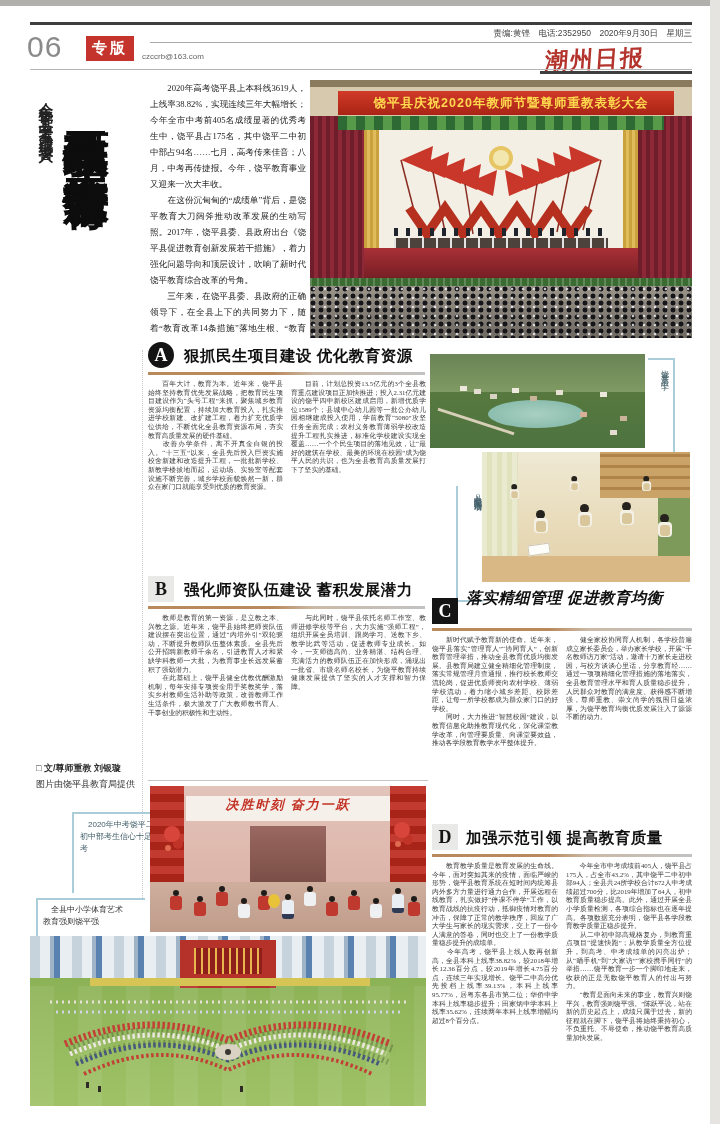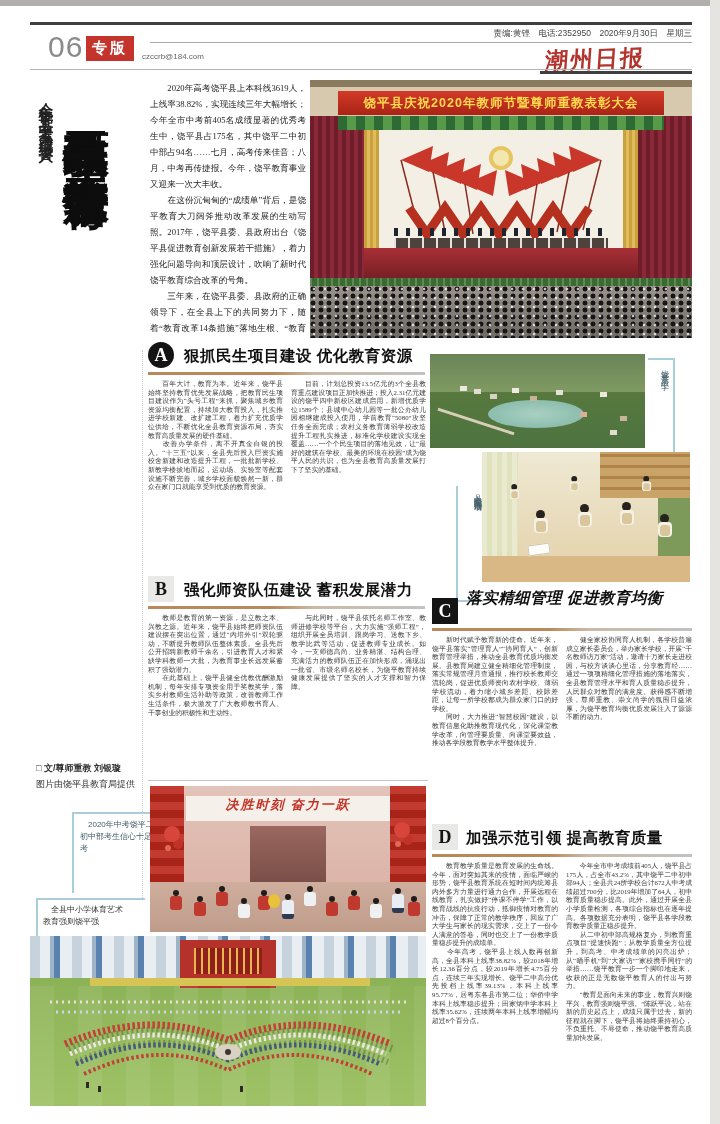--- a/index.html
+++ b/index.html
@@ -7,21 +7,21 @@
        font-family:"Liberation Sans",sans-serif;overflow:hidden;}
   .abs{position:absolute;}
   .prewrap{white-space:pre-line;}
 
   
   .edge-top{left:0;top:0;width:720px;height:6px;background:#b2b0ac;}
   .edge-right{right:0;top:0;width:10px;height:1124px;background:#e6e4e0;}
 
   
   .rule-top{left:30px;top:22px;width:662px;height:3px;background:#3f3f3f;}
-  .page-num{left:48px;top:30px;font-size:30px;color:#8a8a8a;letter-spacing:1px;}
+  .page-num{left:27px;top:30px;font-size:30px;color:#8a8a8a;letter-spacing:1px;}
   .section-box{left:86px;top:36px;width:48px;height:25px;background:#c5332d;color:#fff;
                font-size:15px;font-weight:700;display:flex;align-items:center;justify-content:center;letter-spacing:3px;}
   .email{left:142px;top:52px;font-size:8px;color:#666;}
   .rule-mid{left:150px;top:42px;width:542px;height:1px;background:#aaa;}
   .editor-line{left:292px;top:28px;width:400px;font-size:8.5px;color:#444;text-align:right;}
   .masthead{left:545px;top:44px;font-size:23px;color:#b3342c;font-weight:700;
             font-family:"Liberation Serif",serif;letter-spacing:2px;transform:rotate(-2deg) skewX(-6deg);}
   .rule-bot-thin{left:30px;top:69px;width:662px;height:1px;background:#b5b5b5;}
   .rule-bot-thick{left:540px;top:71px;width:152px;height:3px;background:#3f3f3f;}
 
@@ -61,21 +61,21 @@
   .sec-body > div{flex:1;overflow:hidden;}
 
   .dotted-divider{left:142px;top:350px;height:550px;width:0;border-left:1px dotted #c9c9c9;}
   .rule-above-gate{left:148px;top:780px;width:280px;height:1px;background:#c5c5c5;}
 
   
   .ph{overflow:hidden;}
   .ceremony{left:310px;top:80px;width:382px;height:258px;background:#d6c9ae;}
   .cer-topedge{left:0;top:0;width:382px;height:7px;background:#8a7a5e;}
   .cer-banner{left:28px;top:11px;width:326px;height:24px;background:linear-gradient(#d23a28,#a92415);
-              display:flex;align-items:center;justify-content:center;}
+              display:flex;align-items:center;justify-content:center;padding-left:10px;}
   .cer-banner span{color:#ffd94e;font-size:12.5px;font-weight:700;letter-spacing:1px;white-space:nowrap;}
   .cer-garland{left:28px;top:36px;width:326px;height:14px;
      background:repeating-linear-gradient(90deg,#2e6b34 0 9px,#579a4a 9px 18px);}
   .cer-curtain-l{left:0;top:36px;width:54px;height:168px;
      background:repeating-linear-gradient(90deg,#6e1d2a 0 4px,#8c2838 4px 8px);}
   .cer-curtain-r{right:0;top:36px;width:54px;height:168px;
      background:repeating-linear-gradient(90deg,#6e1d2a 0 4px,#8c2838 4px 8px);}
   .cer-pillar-l{left:54px;top:36px;width:15px;height:168px;
      background:repeating-linear-gradient(90deg,#c9a23e 0 3px,#e0bc5c 3px 6px);}
   .cer-pillar-r{right:54px;top:36px;width:15px;height:168px;
@@ -147,21 +147,21 @@
 </head>
 <body>
 
 <div class="abs edge-top"></div>
 <div class="abs edge-right"></div>
 
 <div class="abs rule-top"></div>
 <div class="abs page-num">06</div>
 <div class="abs section-box">专版</div>
 <div class="abs rule-mid"></div>
-<div class="abs email">czccrb@184.com</div>
+<div class="abs email">czccrb@163.com</div>
 <div class="abs editor-line">责编:黄铿　电话:2352950　2020年9月30日　星期三</div>
 <div class="abs masthead">潮州日报</div>
 <div class="abs rule-bot-thin"></div>
 <div class="abs rule-bot-thick"></div>
 
 <div class="abs kicker">今年饶平县中考高考成绩喜人</div>
 <div class="abs headline-main">三年教改结硕果　饶平教育谱新篇</div>
 <div class="abs byline">□ 文/尊师重教 刘银璇</div>
 <div class="abs credit">图片由饶平县教育局提供</div>
 

